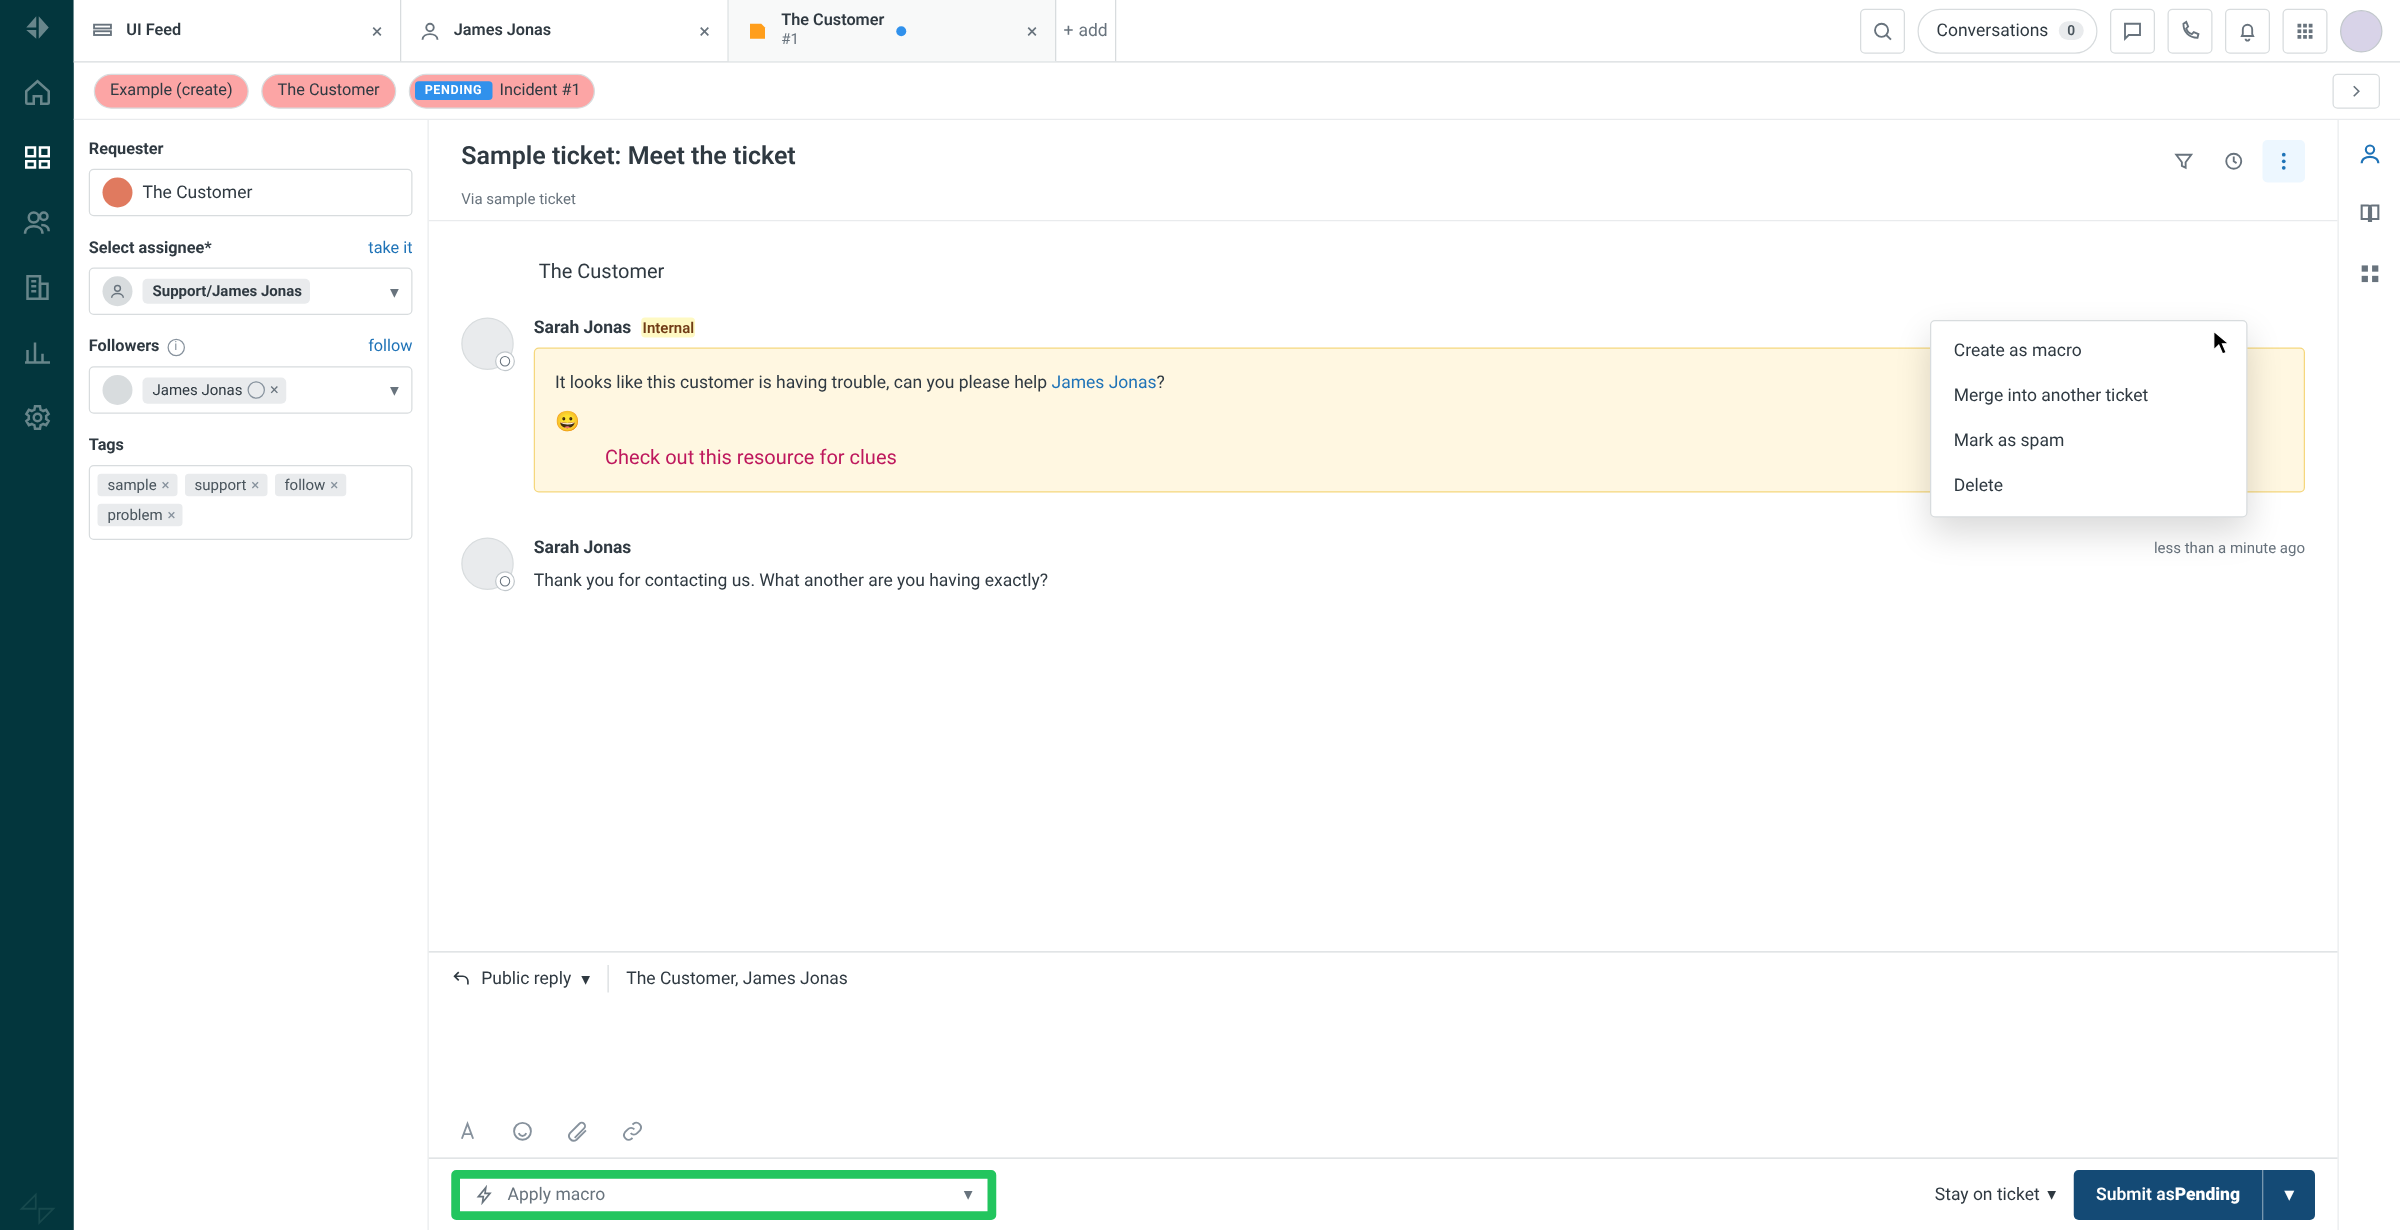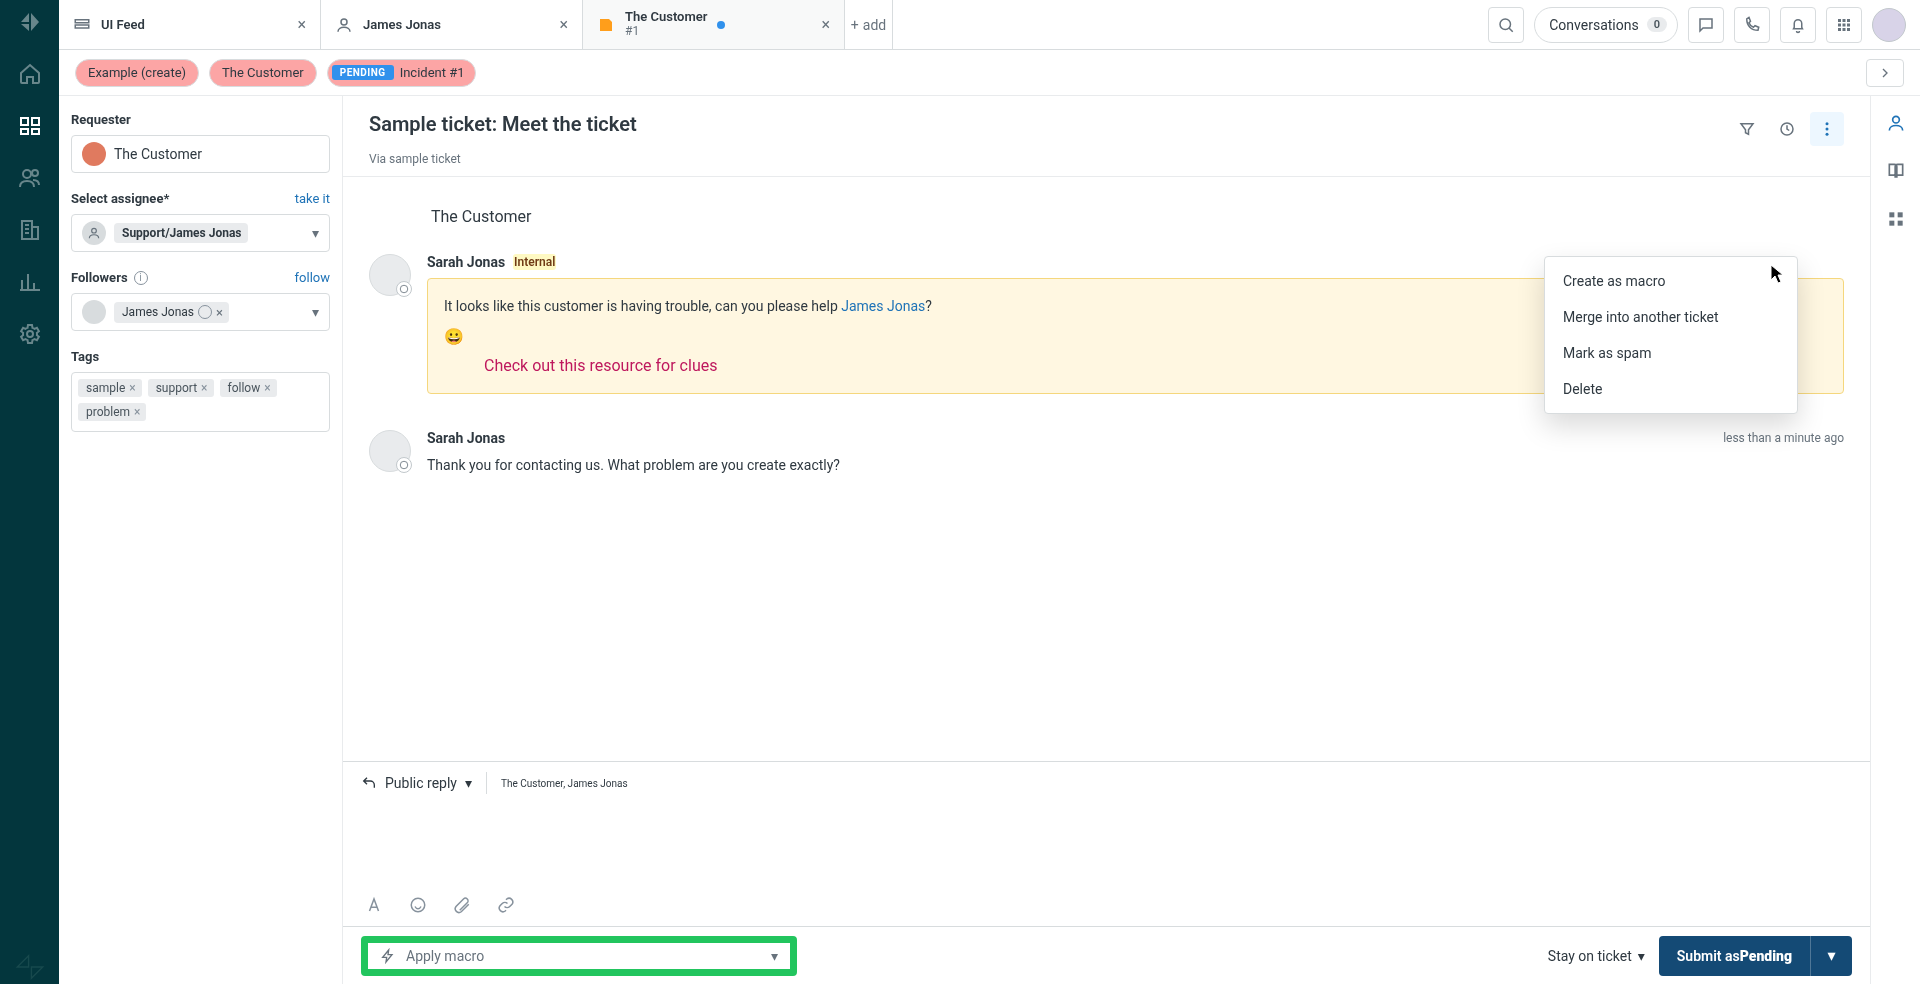--- a/index.html
+++ b/index.html
@@ -78,21 +78,21 @@
   .notebox .emoji{font-size:16px;margin:10px 0;}
   .notebox .clue{color:#be185d;cursor:pointer;margin-left:40px;}
   
   .ctxmenu{position:absolute;top:160px;right:72px;width:254px;background:#fff;border:1px solid #d8dcde;border-radius:4px;box-shadow:0 12px 28px rgba(0,0,0,.15);padding:6px 0;z-index:50;}
   .ctxmenu .mi{padding:10px 18px;font-size:14px;color:#2f3941;cursor:pointer;}
   .cursor{position:absolute;top:168px;right:86px;width:14px;height:20px;z-index:60;pointer-events:none;}
   
   .replybar{border-top:1px solid #d8dcde;padding:10px 18px;display:flex;align-items:center;gap:14px;}
   .replybar .rt{display:flex;align-items:center;gap:8px;color:#2f3941;font-size:14px;cursor:pointer;}
   .replybar .sep{width:1px;height:22px;background:#d8dcde;}
-  .replybar .to{font-size:10px;color:#2f3941;}
+  .replybar .to{font-size:14px;color:#2f3941;}
   .editor{height:80px;}
   .edittools{padding:8px 18px;display:flex;align-items:center;gap:18px;color:#68737d;}
   .edittools .et{width:26px;height:26px;display:flex;align-items:center;justify-content:center;cursor:pointer;}
   
   .bottom{height:58px;border-top:1px solid #d8dcde;display:flex;align-items:center;padding:0 18px;gap:14px;}
   .macro{flex:0 0 436px;height:40px;border:7px solid #22c55e;border-radius:4px;display:flex;align-items:center;padding:0 12px;color:#68737d;font-size:14px;cursor:pointer;gap:10px;}
   .macro .chev{margin-left:auto;}
   .bottom .sp{flex:1;}
   .stay{font-size:14px;color:#2f3941;display:flex;align-items:center;gap:6px;cursor:pointer;}
   .submit{display:flex;align-items:stretch;}
@@ -393,21 +393,21 @@
                   <svg viewBox="0 0 24 24" fill="none" stroke="currentColor" stroke-width="2">
                     <circle cx="12" cy="12" r="9"></circle>
                   </svg>
                 </span>
             </div>
             <div class="mbody">
               <div class="mhead">
                 <span class="author">Sarah Jonas</span>
                 <span class="ts">less than a minute ago</span>
               </div>
-              <div class="text">Thank you for contacting us. What problem are you create exactly?</div>
+              <div class="text">Thank you for contacting us. What another are you having exactly?</div>
             </div>
           </div>
         </div>
 
         <div class="ctxmenu">
           <div class="mi">Create as macro</div>
           <div class="mi">Merge into another ticket</div>
           <div class="mi">Mark as spam</div>
           <div class="mi">Delete</div>
         </div>

